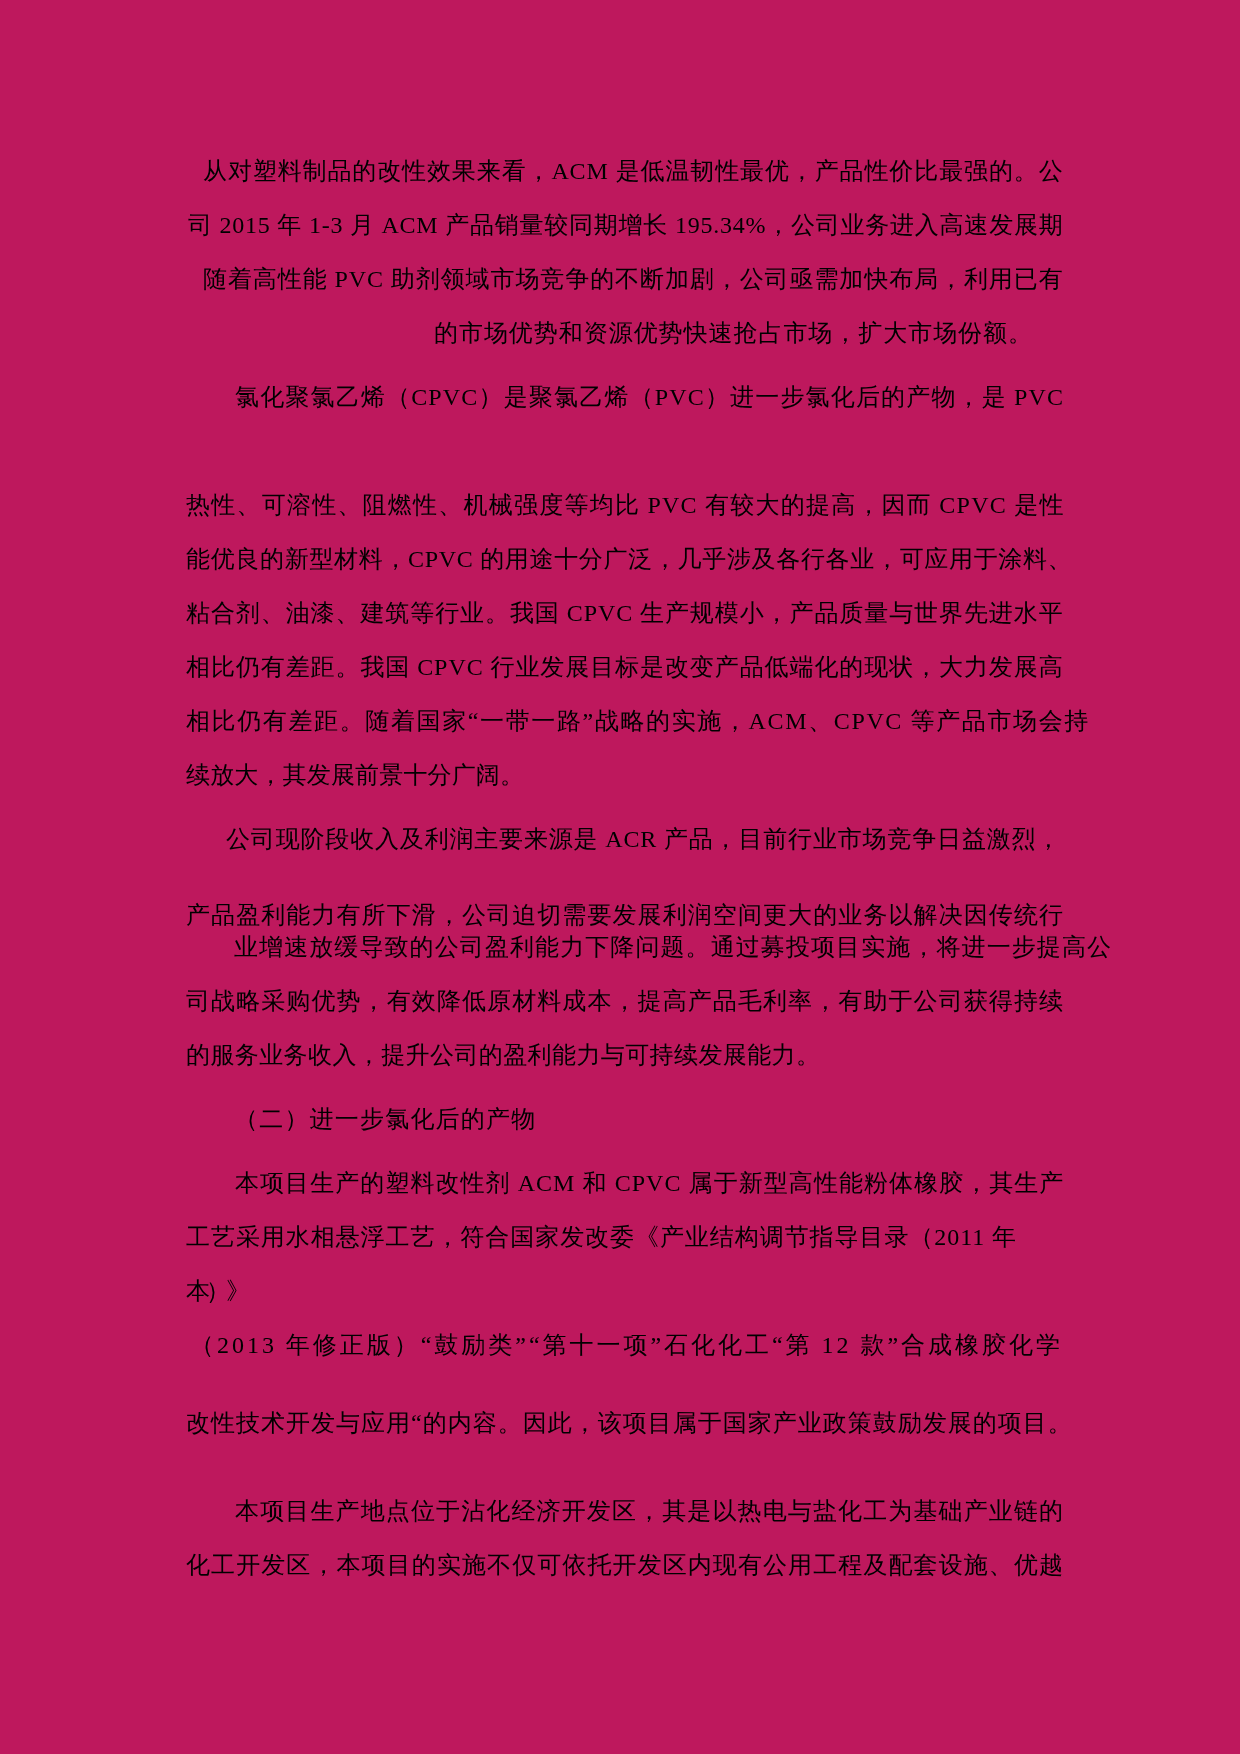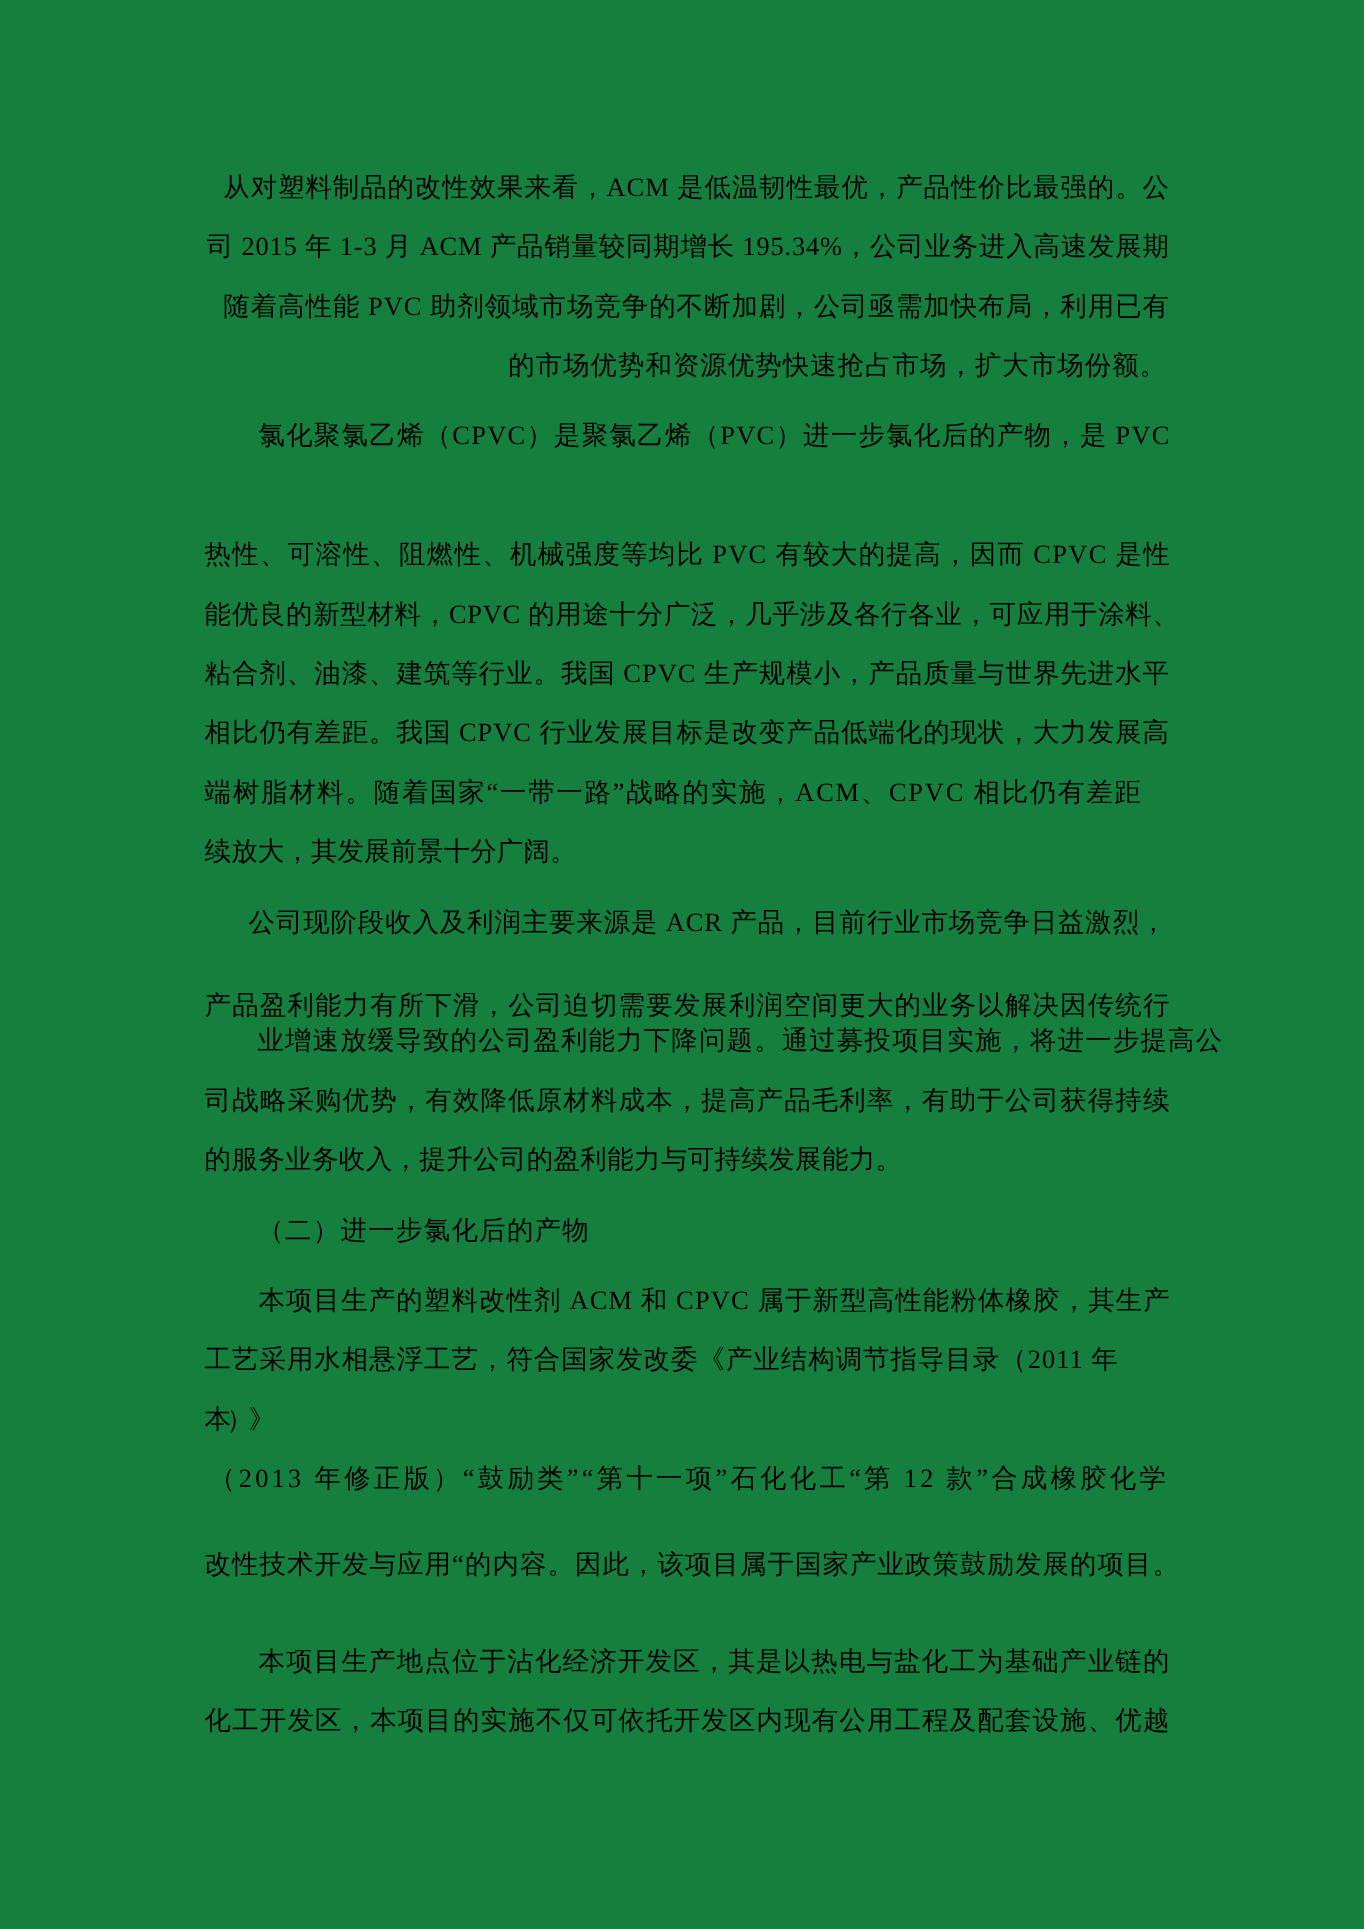--- a/index.html
+++ b/index.html
@@ -13,45 +13,45 @@
       position: relative;
       overflow: hidden;
       font-family: "Liberation Serif", "DejaVu Serif", serif;
       color: #000000;
     }
     .page {
       position: absolute;
       left: 0; top: 0;
       width: 1240px;
       height: 1754px;
-      background: #15803d;
+      background: #be185d;
       text-decoration: underline;
     }
     .line {
       position: absolute;
       white-space: nowrap;
       font-size: 24px;
       line-height: 30px;
       letter-spacing: 0px;
     }
   </style>
 </head>
 <body>
 
 <div class="page" id="page">
     <div class="line" style="left: 203px; top: 156px; letter-spacing: 0.886px;">从对塑料制品的改性效果来看，ACM 是低温韧性最优，产品性价比最强的。公</div>
     <div class="line" style="left: 188px; top: 210px; letter-spacing: 0.766px;">司 2015 年 1-3 月 ACM 产品销量较同期增长 195.34%，公司业务进入高速发展期</div>
     <div class="line" style="left: 203px; top: 264px; letter-spacing: 0.917px;">随着高性能 PVC 助剂领域市场竞争的不断加剧，公司亟需加快布局，利用已有</div>
-    <div class="line" style="left: 462px; top: 318px; letter-spacing: 0.957px;">的市场优势和资源优势快速抢占市场，扩大市场份额。</div>
+    <div class="line" style="left: 434px; top: 318px; letter-spacing: 0.957px;">的市场优势和资源优势快速抢占市场，扩大市场份额。</div>
     <div class="line" style="left: 235px; top: 382px; letter-spacing: 1.167px;">氯化聚氯乙烯（CPVC）是聚氯乙烯（PVC）进一步氯化后的产物，是 PVC</div>
     <div class="line" style="left: 186px; top: 490px; letter-spacing: 1.231px;">热性、可溶性、阻燃性、机械强度等均比 PVC 有较大的提高，因而 CPVC 是性</div>
     <div class="line" style="left: 186px; top: 544px; letter-spacing: 0.676px;">能优良的新型材料，CPVC 的用途十分广泛，几乎涉及各行各业，可应用于涂料、</div>
     <div class="line" style="left: 186px; top: 598px; letter-spacing: 0.919px;">粘合剂、油漆、建筑等行业。我国 CPVC 生产规模小，产品质量与世界先进水平</div>
     <div class="line" style="left: 186px; top: 652px; letter-spacing: 0.919px;">相比仍有差距。我国 CPVC 行业发展目标是改变产品低端化的现状，大力发展高</div>
-    <div class="line" style="left: 186px; top: 706px; letter-spacing: 1.622px;">端树脂材料。随着国家“一带一路”战略的实施，ACM、CPVC 相比仍有差距</div>
+    <div class="line" style="left: 186px; top: 706px; letter-spacing: 1.622px;">相比仍有差距。随着国家“一带一路”战略的实施，ACM、CPVC 等产品市场会持</div>
     <div class="line" style="left: 186px; top: 760px; letter-spacing: 0.154px;">续放大，其发展前景十分广阔。</div>
     <div class="line" style="left: 226px; top: 824px; letter-spacing: 0.829px;">公司现阶段收入及利润主要来源是 ACR 产品，目前行业市场竞争日益激烈，</div>
     <div class="line" style="left: 186px; top: 900px; letter-spacing: 1.088px;">产品盈利能力有所下滑，公司迫切需要发展利润空间更大的业务以解决因传统行</div>
     <div class="line" style="left: 186px; top: 932px; letter-spacing: 1.088px; margin-left: 48px;">业增速放缓导致的公司盈利能力下降问题。通过募投项目实施，将进一步提高公</div>
     <div class="line" style="left: 186px; top: 986px; letter-spacing: 1.088px;">司战略采购优势，有效降低原材料成本，提高产品毛利率，有助于公司获得持续</div>
     <div class="line" style="left: 186px; top: 1040px; letter-spacing: 0.4px;">的服务业务收入，提升公司的盈利能力与可持续发展能力。</div>
     <div class="line" style="left: 234px; top: 1104px; letter-spacing: 1.2px;">（二）进一步氯化后的产物</div>
     <div class="line" style="left: 235px; top: 1168px; letter-spacing: 1.054px;">本项目生产的塑料改性剂 ACM 和 CPVC 属于新型高性能粉体橡胶，其生产</div>
     <div class="line" style="left: 186px; top: 1222px; letter-spacing: 0.943px;">工艺采用水相悬浮工艺，符合国家发改委《产业结构调节指导目录（2011 年</div>
     <div class="line" style="left: 186px; top: 1276px; letter-spacing: -4px;">本）》</div>

